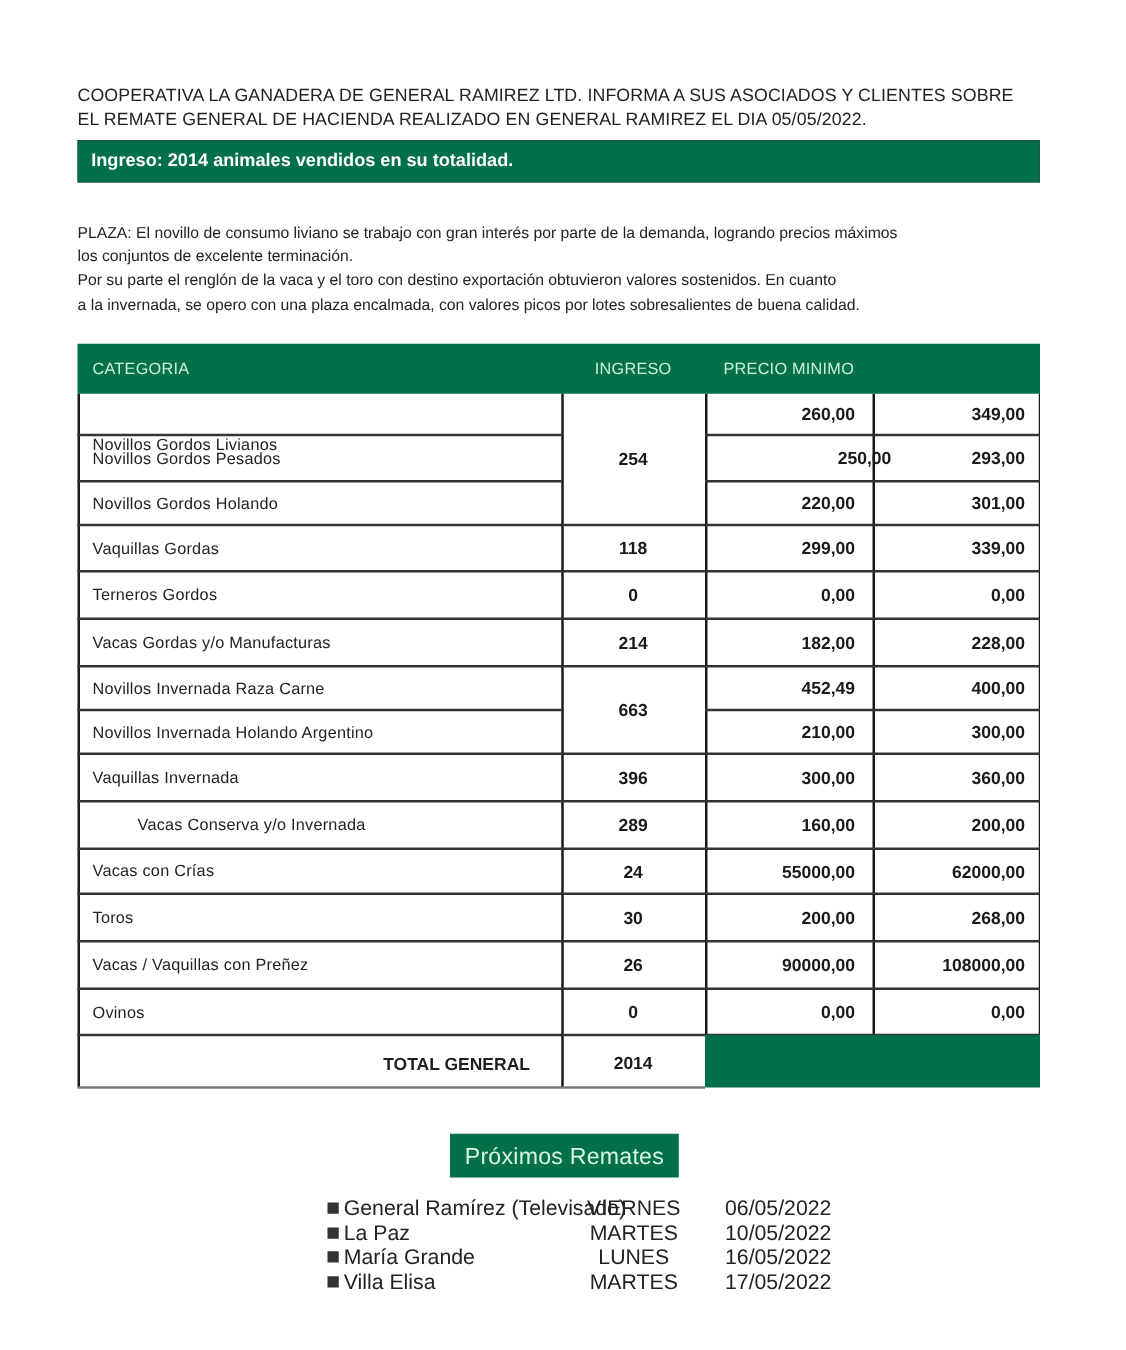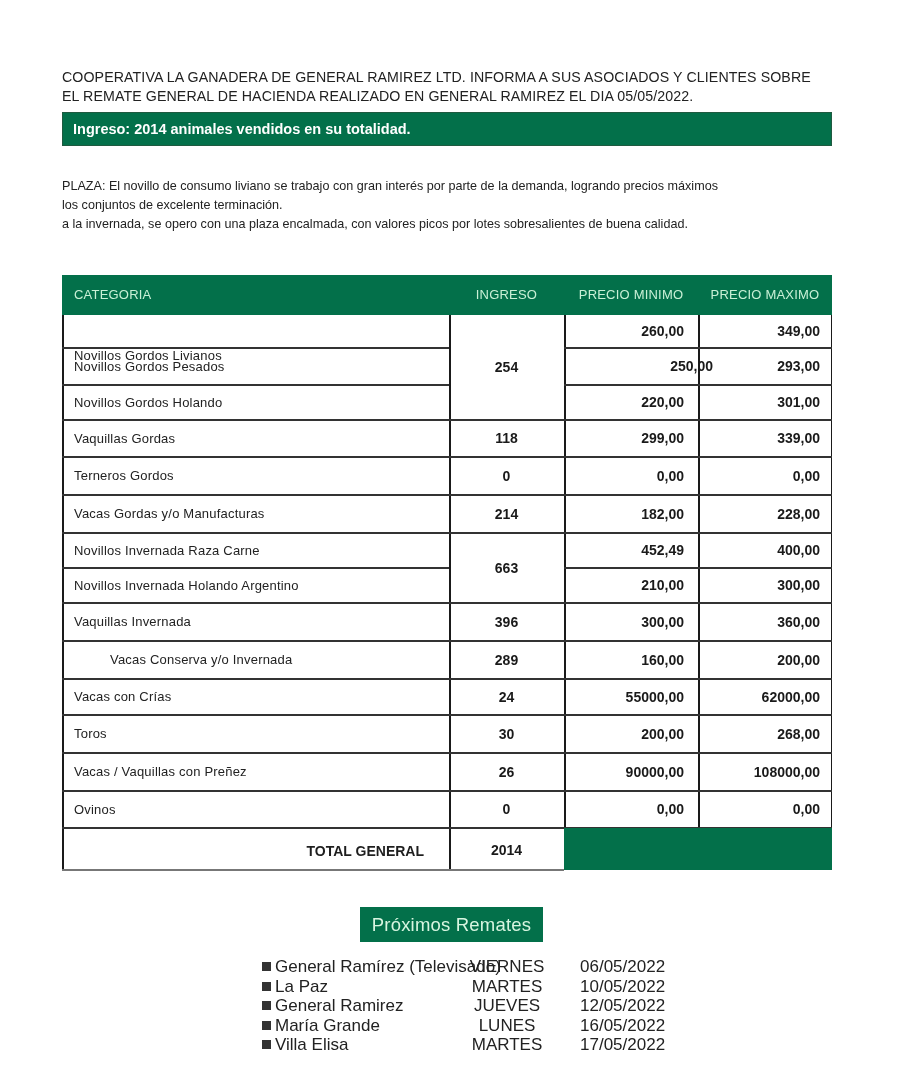--- a/index.html
+++ b/index.html
@@ -40,29 +40,29 @@
 <div class="intro">
   <div>COOPERATIVA LA GANADERA DE GENERAL RAMIREZ LTD. INFORMA A SUS ASOCIADOS Y CLIENTES SOBRE</div>
   <div>EL REMATE GENERAL DE HACIENDA REALIZADO EN GENERAL RAMIREZ EL DIA 05/05/2022.</div>
 </div>
 
 <div class="banner">Ingreso: 2014 animales vendidos en su totalidad.</div>
 
 <div class="plaza">
   <div>PLAZA: El novillo de consumo liviano se trabajo con gran interés por parte de la demanda, logrando precios máximos</div>
   <div>los conjuntos de excelente terminación.</div>
+  <div>Por su parte el renglón de la vaca y el toro con destino exportación obtuvieron valores sostenidos. En cuanto</div>
   <div>a la invernada, se opero con una plaza encalmada, con valores picos por lotes sobresalientes de buena calidad.</div>
 </div>
 
 <div class="tbl" id="tbl">
   <div class="hdr">
     <div class="hcell" style="left:12px;">CATEGORIA</div>
     <div class="hcell" style="left:387px;width:115px;text-align:center;">INGRESO</div>
     <div class="hcell" style="left:502px;width:134px;text-align:center;">PRECIO MINIMO</div>
-    <div class="hcell" style="left:636px;width:134px;text-align:center;">PRECIO MAXIMO</div>
   </div>
 <div class="vline" style="left:0;top:40px;height:555px;"></div>
     <div class="vline" style="left:768.5px;top:40px;height:513px;"></div>
     <div class="vline" style="left:387px;top:40px;height:555px;"></div>
     <div class="vline" style="left:502px;top:40px;height:513px;"></div>
     <div class="vline" style="left:636px;top:40px;height:513px;"></div>
     <div class="hline" style="left:0;width:387px;top:72px;"></div>
     <div class="hline" style="left:502px;width:268px;top:72px;"></div>
     <div class="cat" style="top:40px;height:33px;line-height:33px;margin-top:24px;">Novillos Gordos Livianos</div>
     <div class="num" style="top:40px;height:33px;line-height:33px;left:502px;width:120px;">260,00</div>
@@ -170,26 +170,20 @@
       <span class="pdate">06/05/2022</span>
     </div>
     <div class="prox-row">
       <span class="bullet"></span>
       <span class="pname">La Paz</span>
       <span class="pday">MARTES</span>
       <span class="pdate">10/05/2022</span>
     </div>
     <div class="prox-row">
       <span class="bullet"></span>
-      <span class="pname">General Ramirez</span>
-      <span class="pday">JUEVES</span>
-      <span class="pdate">12/05/2022</span>
-    </div>
-    <div class="prox-row">
-      <span class="bullet"></span>
       <span class="pname">María Grande</span>
       <span class="pday">LUNES</span>
       <span class="pdate">16/05/2022</span>
     </div>
     <div class="prox-row">
       <span class="bullet"></span>
       <span class="pname">Villa Elisa</span>
       <span class="pday">MARTES</span>
       <span class="pdate">17/05/2022</span>
     </div>

